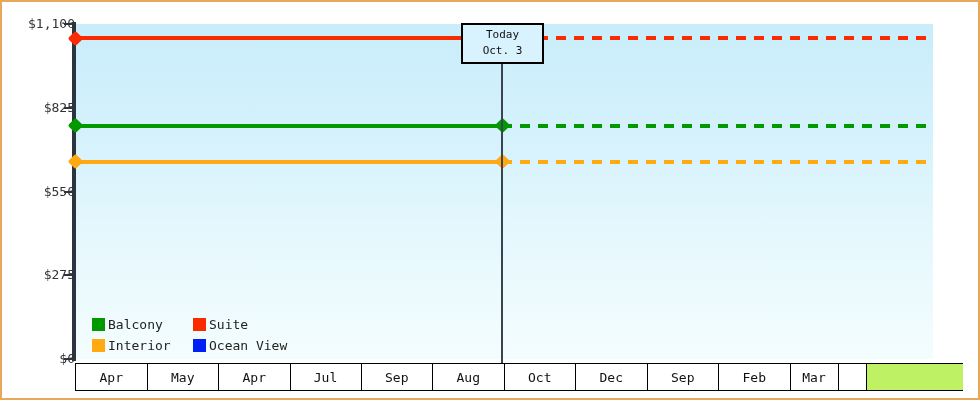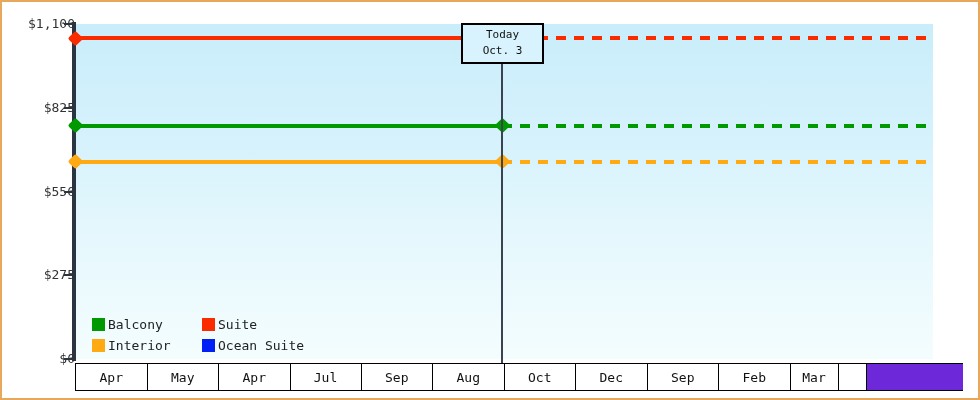--- a/index.html
+++ b/index.html
@@ -106,42 +106,42 @@
   
   #x-axis {
     position: absolute;
     left: 73px;
     top: 361px;
     height: 28px;
     display: flex;
     border: 1px solid #000000;
     border-right: none;
     box-sizing: border-box;
-    background: #6d28d9;
+    background: #bef264;
   }
   .month-cell {
     box-sizing: border-box;
     border-right: 1px solid #000000;
     height: 100%;
     display: flex;
     align-items: center;
     justify-content: center;
     font-size: 13px;
     color: #111111;
     background: #ffffff;
   }
   
   #legend {
     position: absolute;
     left: 90px;
     bottom: 42px;
     display: grid;
     grid-template-columns: 98px auto;
     grid-auto-rows: 21px;
-    column-gap: 12px;
+    column-gap: 3px;
   }
   .legend-item {
     display: flex;
     align-items: center;
     font-size: 13px;
     color: #222222;
     white-space: nowrap;
   }
   .legend-swatch {
     width: 13px;
@@ -227,17 +227,17 @@
       <div class="legend-item">
         <span class="legend-swatch" style="background: rgb(251, 43, 0);"></span>
         <span>Suite</span>
       </div>
       <div class="legend-item">
         <span class="legend-swatch" style="background: rgb(255, 169, 19);"></span>
         <span>Interior</span>
       </div>
       <div class="legend-item">
         <span class="legend-swatch" style="background: rgb(0, 32, 245);"></span>
-        <span>Ocean Suite</span>
+        <span>Ocean View</span>
       </div>
     </div>
 
 </div>
 
 </body></html>

